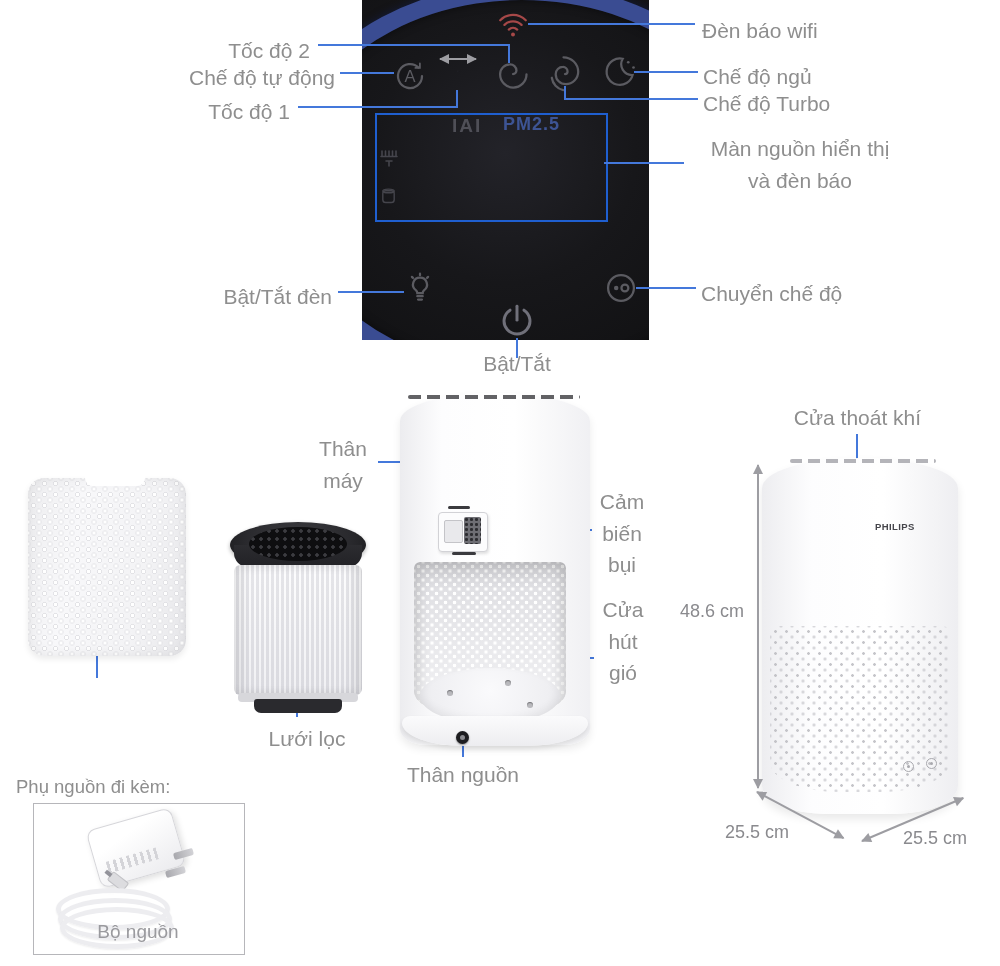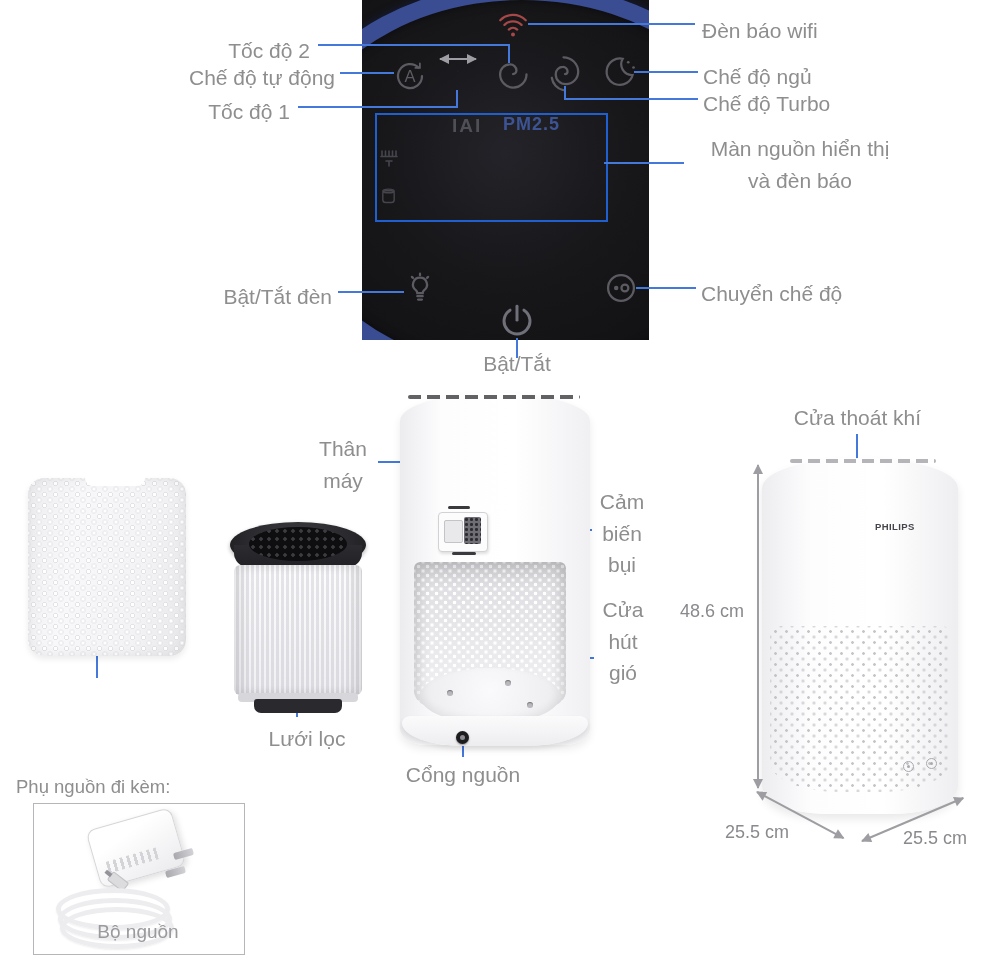--- a/index.html
+++ b/index.html
@@ -260,21 +260,21 @@
   <div class="sensor-dash-bot"></div>
   <div class="power-port"></div>
   <div class="lbl c" style="left:587px;top:486px;width:70px;">Cảm
 biến
 bụi</div>
   <div class="lbl c" style="left:293px;top:433px;width:100px;">Thân
 máy</div>
   <div class="lbl c" style="left:588px;top:594px;width:70px;">Cửa
 hút
 gió</div>
-  <div class="lbl c" style="left:398px;top:759px;width:130px;">Cổng nguồn</div>
+  <div class="lbl c" style="left:398px;top:759px;width:130px;">Thân nguồn</div>
 
   <div class="right-body"></div>
   <div class="right-vents"></div>
   <div class="brand">PHILIPS</div>
   <div class="right-perf"></div>
   <div class="mini-badge" style="left:903px;top:761px;"></div>
   <div class="mini-badge" style="left:926px;top:758px;"></div>
   <div class="lbl c" style="left:775px;top:402px;width:165px;">Cửa thoát khí</div>
 
   <div class="dim" style="left:759px;top:465px;width:323px;transform:rotate(90deg);transform-origin:0 0;"></div>

